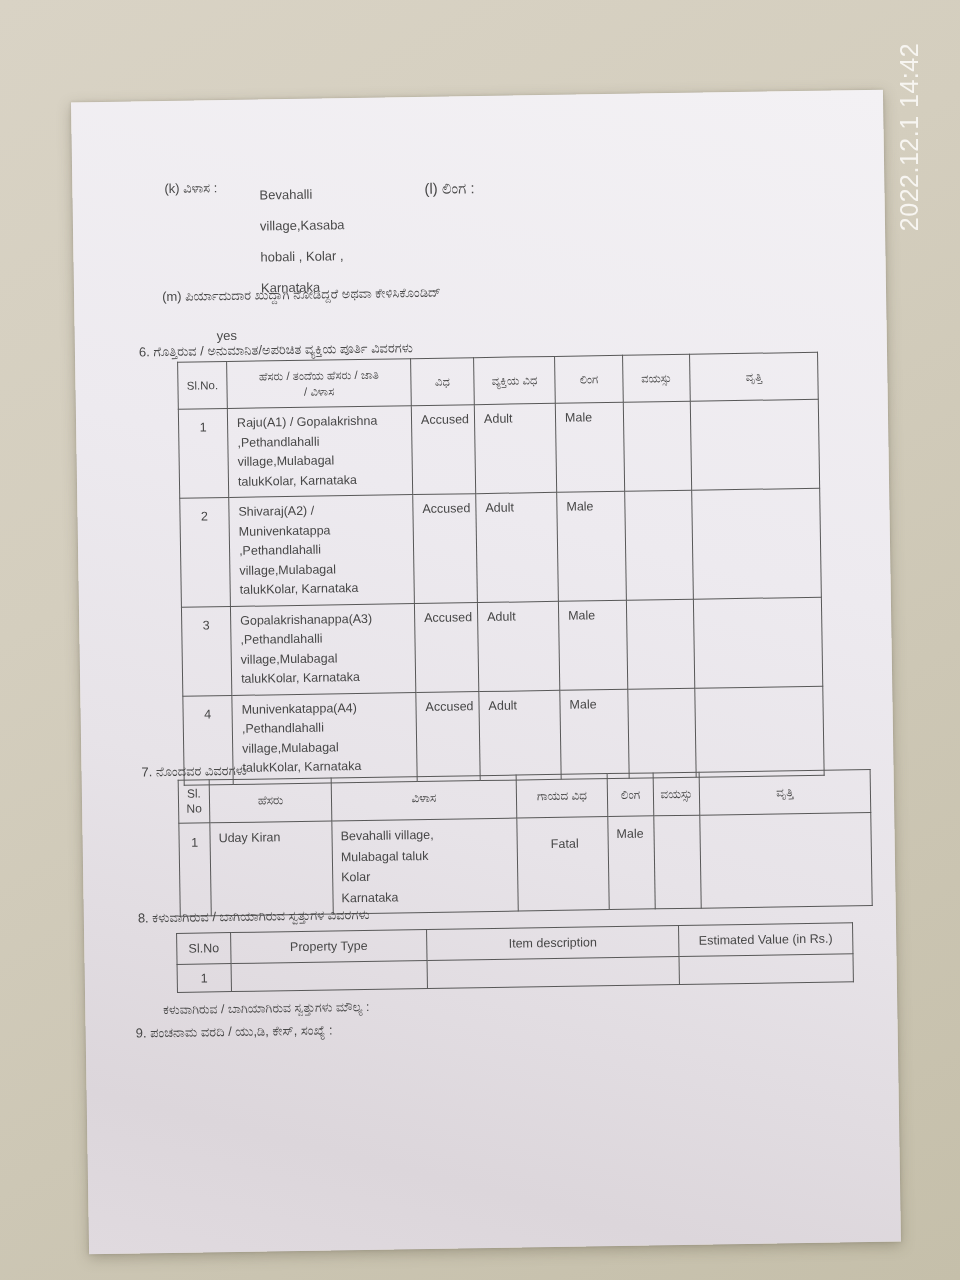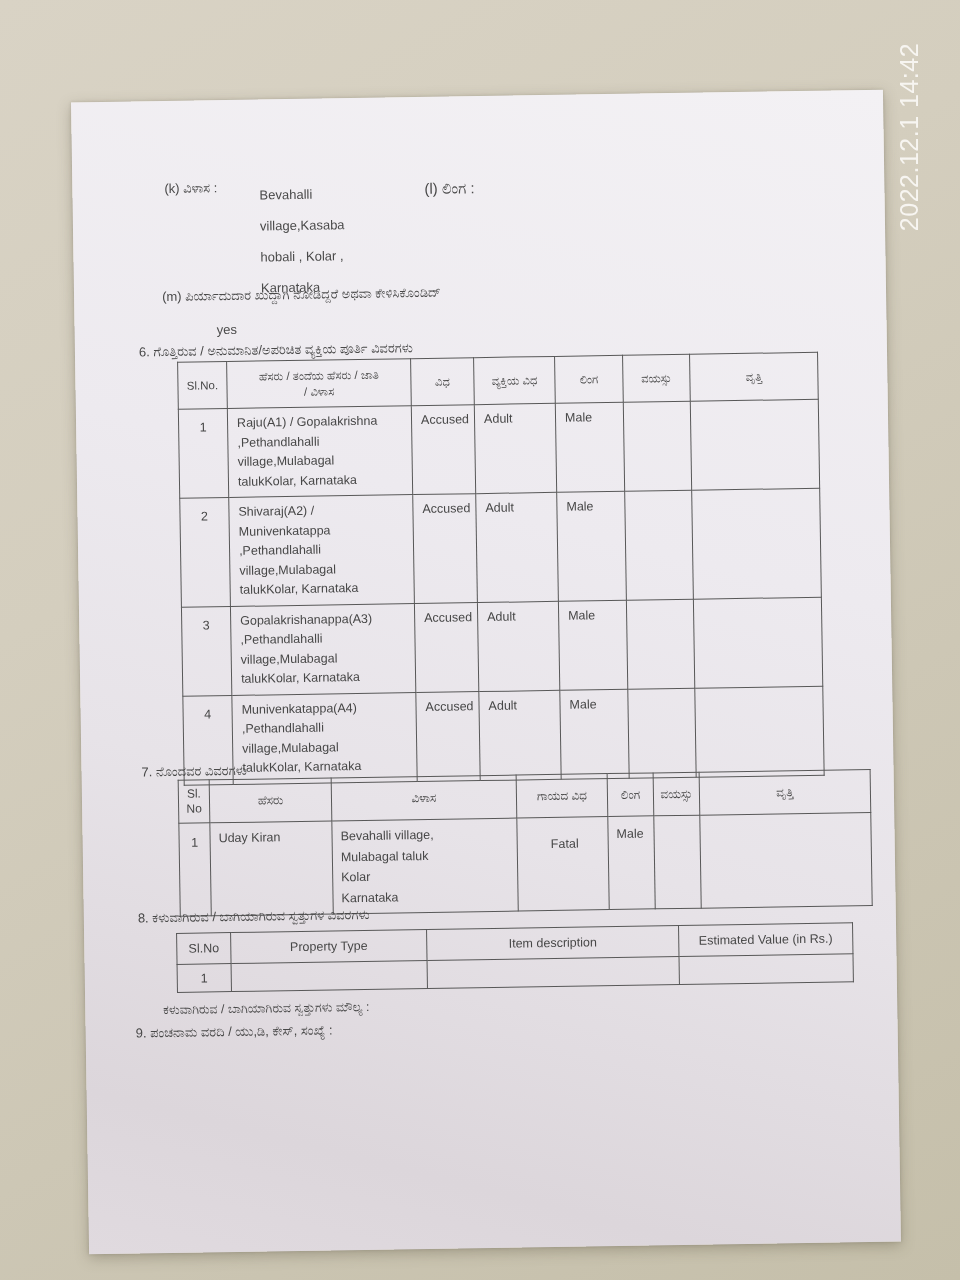--- a/index.html
+++ b/index.html
@@ -22,21 +22,21 @@
     transform: rotate(-0.9deg);
     color: #4a4a4a;
   }
   .pre { white-space: pre-line; }
 
   
   .field-k-label   { position: absolute; left: 92px;  top: 80px;  font-size: 13px; }
   .field-k-value   { position: absolute; left: 187px; top: 80px;  font-size: 13px; line-height: 31px; }
   .field-l-label   { position: absolute; left: 352px; top: 83px;  font-size: 15px; }
   .field-m-label   { position: absolute; left: 88px;  top: 188px; font-size: 13px; }
-  .field-m-value   { position: absolute; left: 142px; top: 222px; font-size: 13px; }
+  .field-m-value   { position: absolute; left: 142px; top: 228px; font-size: 13px; }
 
   
   .sec-title { position: absolute; font-size: 13px; color: #484848; }
   .sec6-title { left: 64px; top: 243px; }
   .sec7-title { left: 60px; top: 663px; }
   .sec8-title { left: 54px; top: 809px; }
   .sec8-value { position: absolute; left: 78px; top: 902px; font-size: 12.5px; }
   .sec9-title { left: 50px; top: 924px; }
 
   

